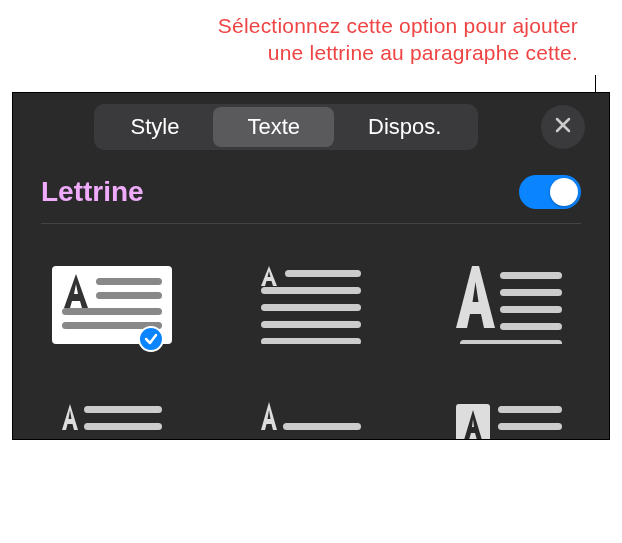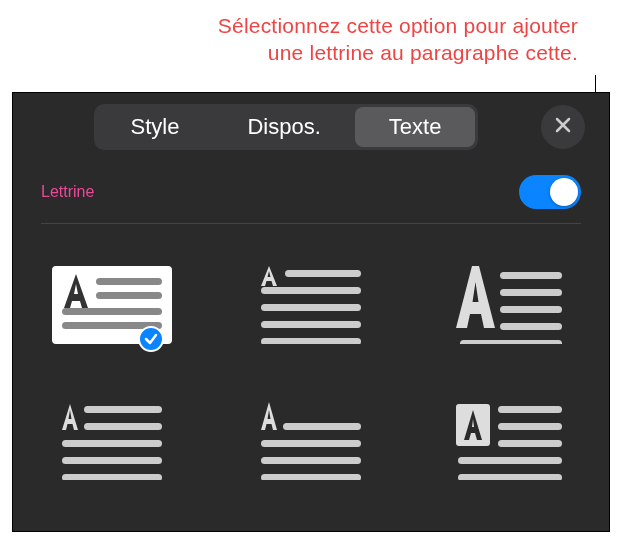--- a/index.html
+++ b/index.html
@@ -32,21 +32,21 @@
       left: 570px;
       top: 200px;
       width: 25px;
       height: 1px;
     }
     .panel {
       position: absolute;
       left: 12px;
       top: 92px;
       width: 598px;
-      height: 440px;
+      height: 348px;
       background: #2a2a2a;
       overflow: hidden;
       border: 1px solid #000;
     }
     .tabbar {
       height: 68px;
       display: flex;
       align-items: center;
       justify-content: center;
       padding: 0 76px 0 26px;
@@ -88,23 +88,23 @@
     .section {
       padding: 0 28px;
     }
     .section-header {
       display: flex;
       align-items: center;
       justify-content: space-between;
       height: 62px;
     }
     .section-title {
-      color: #ec4899;
-      font-size: 16px;
-      font-weight: 400;
+      color: #f0abfc;
+      font-size: 28px;
+      font-weight: 700;
     }
     .toggle {
       width: 62px;
       height: 34px;
       background: #0a84ff;
       border-radius: 17px;
       position: relative;
       cursor: pointer;
     }
     .toggle .knob {
@@ -163,22 +163,22 @@
   <div>Sélectionnez cette option pour ajouter</div>
   <div>une lettrine au paragraphe cette.</div>
 </div>
 <div class="callout-line callout-line-v"></div>
 <div class="callout-line callout-line-h"></div>
 
 <div class="panel">
   <div class="tabbar">
     <div class="segmented">
       <div class="segment">Style</div>
+      <div class="segment active">Texte</div>
       <div class="segment">Dispos.</div>
-      <div class="segment active">Texte</div>
     </div>
     <div class="close-btn">
       <span>
         <svg viewBox="0 0 18 18">
             <path d="M3 3 L15 15 M15 3 L3 15" stroke="#ccc" stroke-width="2.5" stroke-linecap="round"></path>
           </svg>
       </span>
     </div>
   </div>
 

